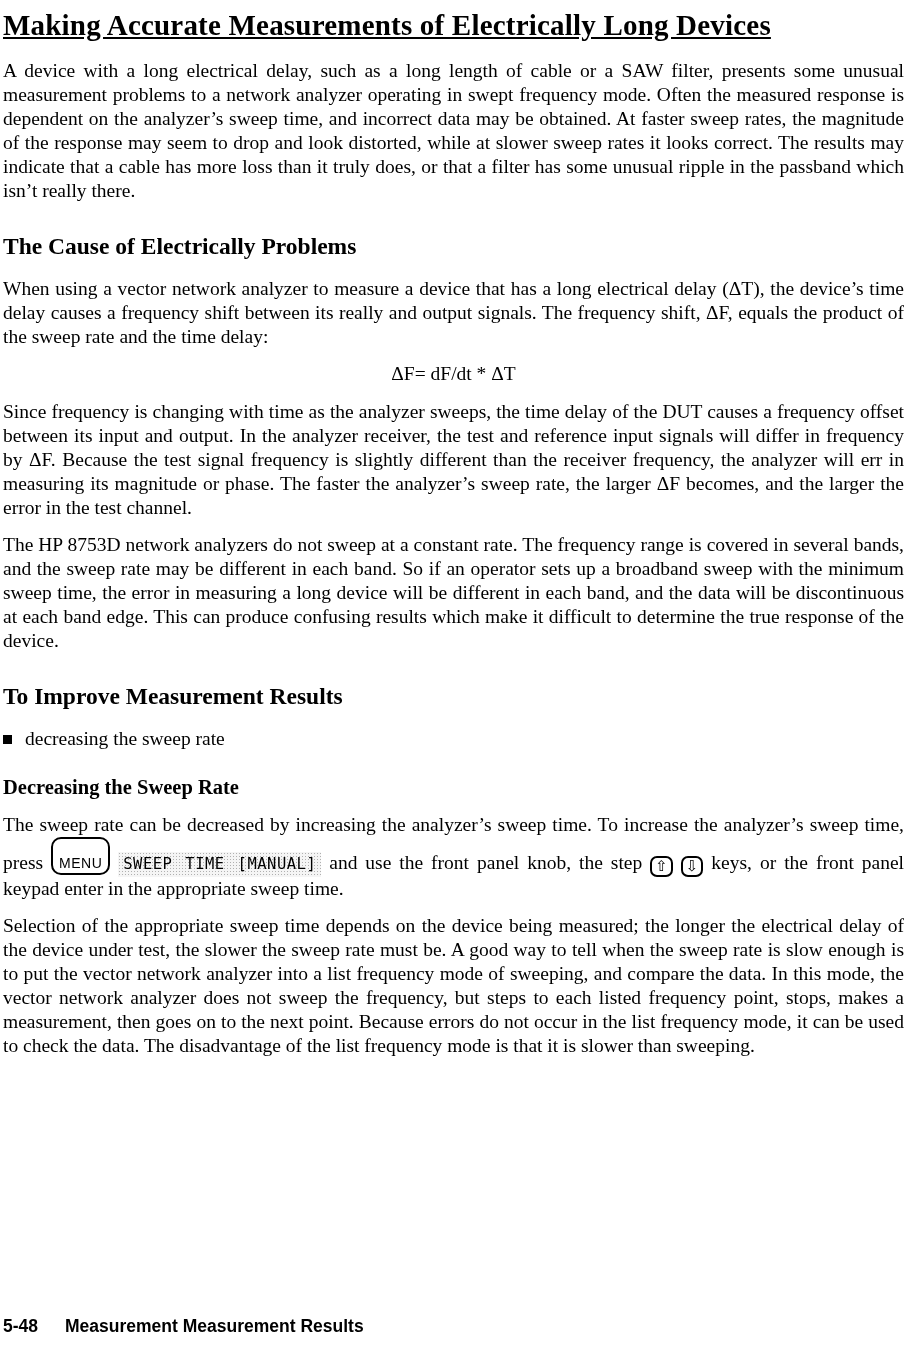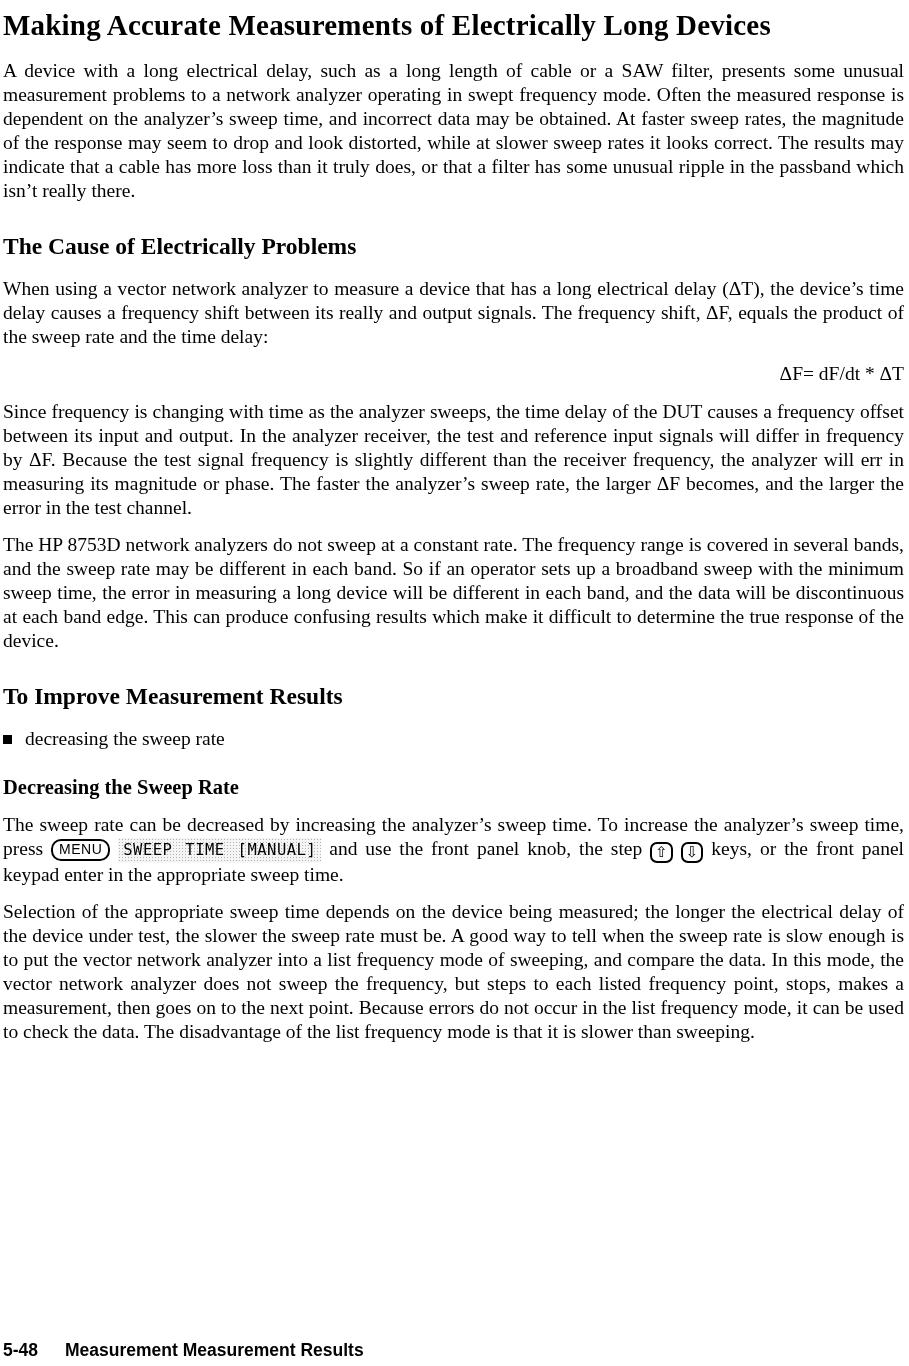--- a/index.html
+++ b/index.html
@@ -19,39 +19,40 @@
     line-height: 1.235;
     padding: 8px 5px 0 3px;
     overflow: hidden;
   }
   h1.title {
     font-size: 29px;
     font-weight: bold;
     margin: 2px 0 17px 0;
     letter-spacing: 0.2px;
     line-height: 1.1;
+    text-decoration: underline;
   }
   h2.section {
     font-size: 23.5px;
     font-weight: bold;
     margin: 31px 0 17px 0;
     line-height: 1.1;
   }
   h3.subsection {
     font-size: 20.5px;
     font-weight: bold;
     margin: 25px 0 14px 0;
     line-height: 1.1;
   }
   p.body {
     margin: 0 0 13px 0;
     text-align: justify;
   }
   p.formula {
-    text-align: right;
+    text-align: center;
     margin: 0 0 13px 0;
   }
   ul.methods {
     list-style: none;
     margin: 2px 0 10px 0;
     padding: 0;
   }
   ul.methods li {
     margin: 0 0 13px 0;
   }
@@ -60,21 +61,21 @@
     width: 9px;
     height: 9px;
     background: #000000;
     margin-right: 13px;
     transform: translateY(-1px);
   }
   .hardkey {
     display: inline-block;
     border: 2px solid #000000;
     border-radius: 10px;
-    padding: 0 6px 1px 6px;
+    padding: 16px 6px 1px 6px;
     font-family: "Liberation Sans", sans-serif;
     font-size: 14px;
     line-height: 17px;
     letter-spacing: 0.5px;
     white-space: nowrap;
     vertical-align: 1px;
   }
   .softkey {
     font-family: "DejaVu Sans Mono", "Liberation Mono", monospace;
     font-size: 15.5px;
@@ -91,21 +92,21 @@
     border-radius: 7px;
     padding: 0 3px;
     line-height: 17px;
     font-family: "DejaVu Sans", sans-serif;
     font-size: 15px;
     vertical-align: -2px;
   }
   .footer {
     position: absolute;
     left: 3px;
-    bottom: 4px;
+    bottom: 28px;
     display: flex;
     gap: 27px;
     font-family: "Liberation Sans", sans-serif;
     font-weight: bold;
     font-size: 17.5px;
   }
 </style>
 </head>
 <body>
 

